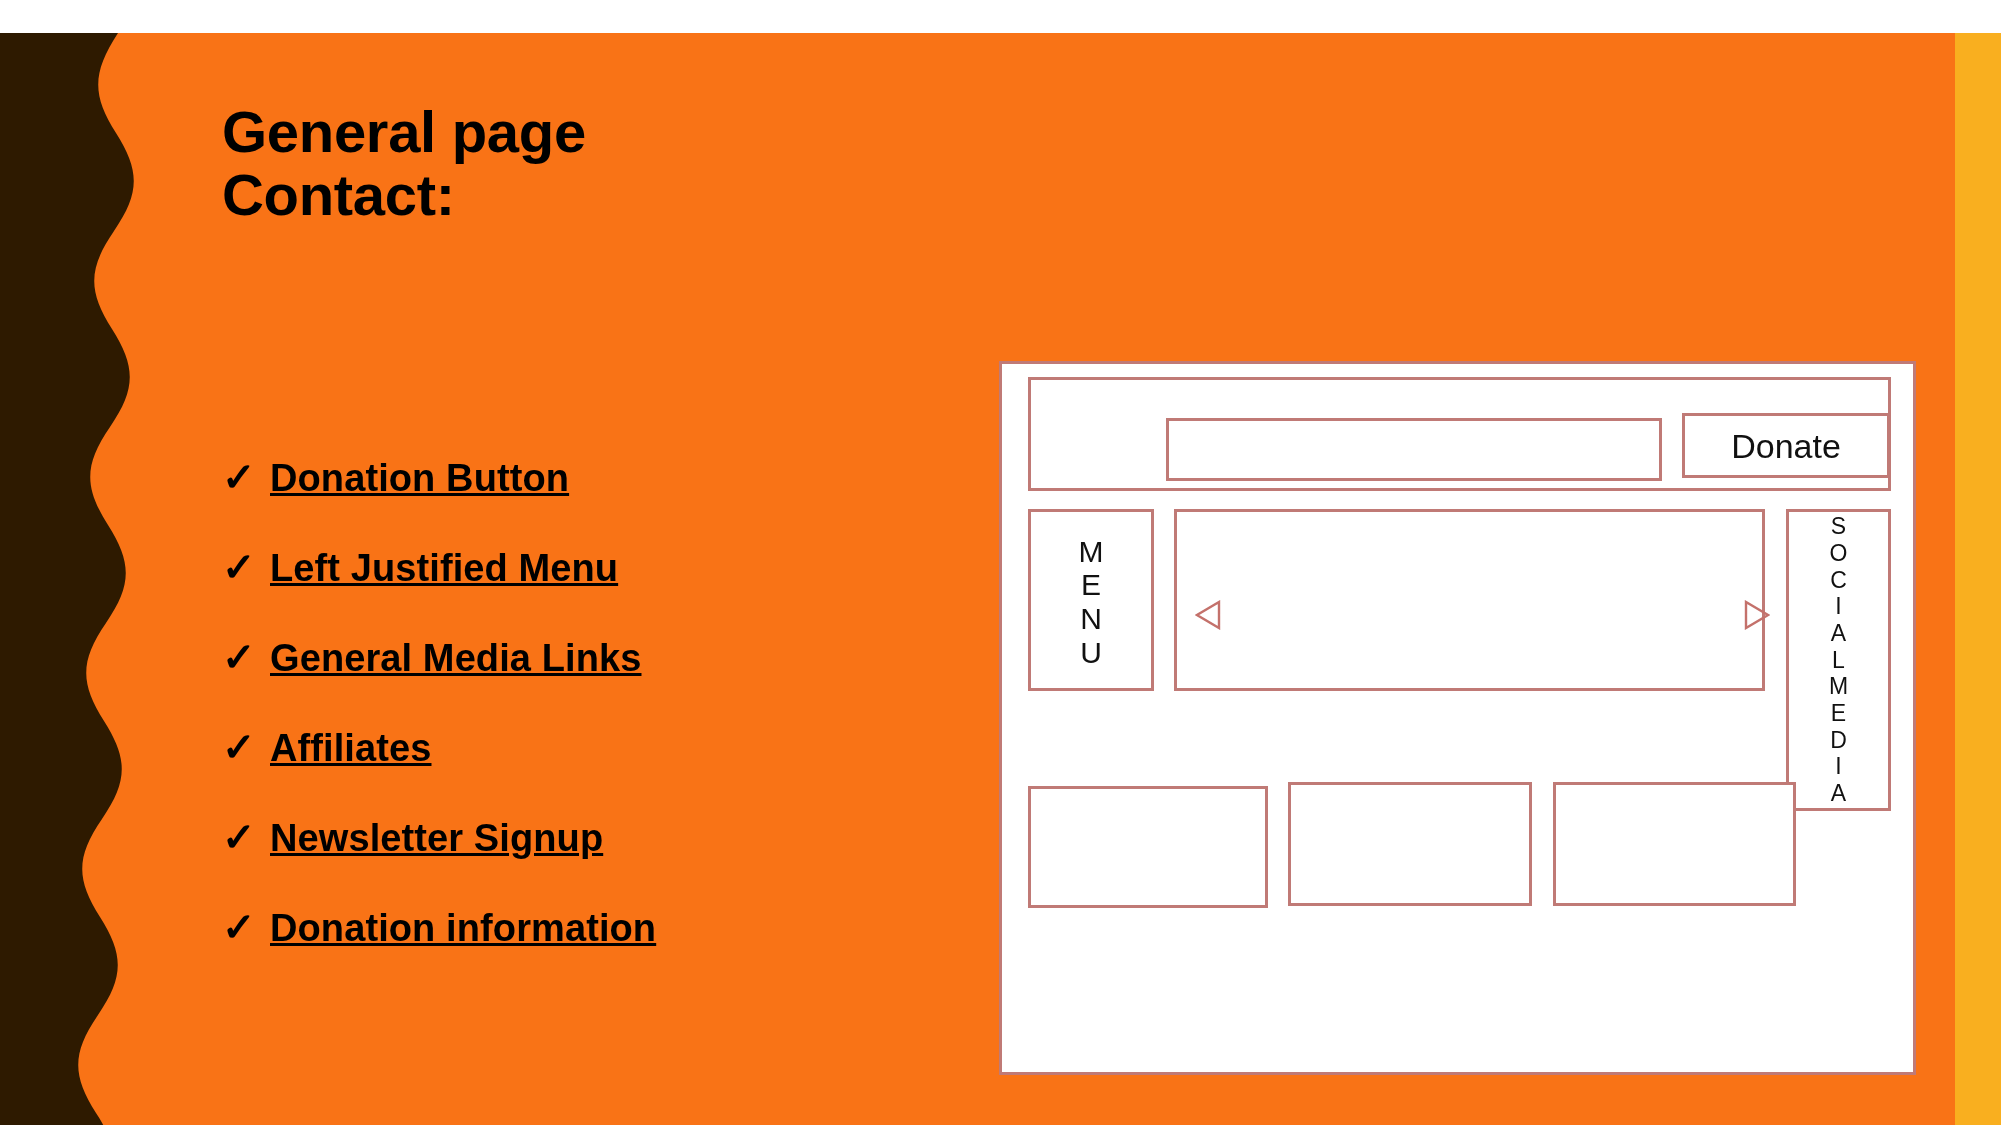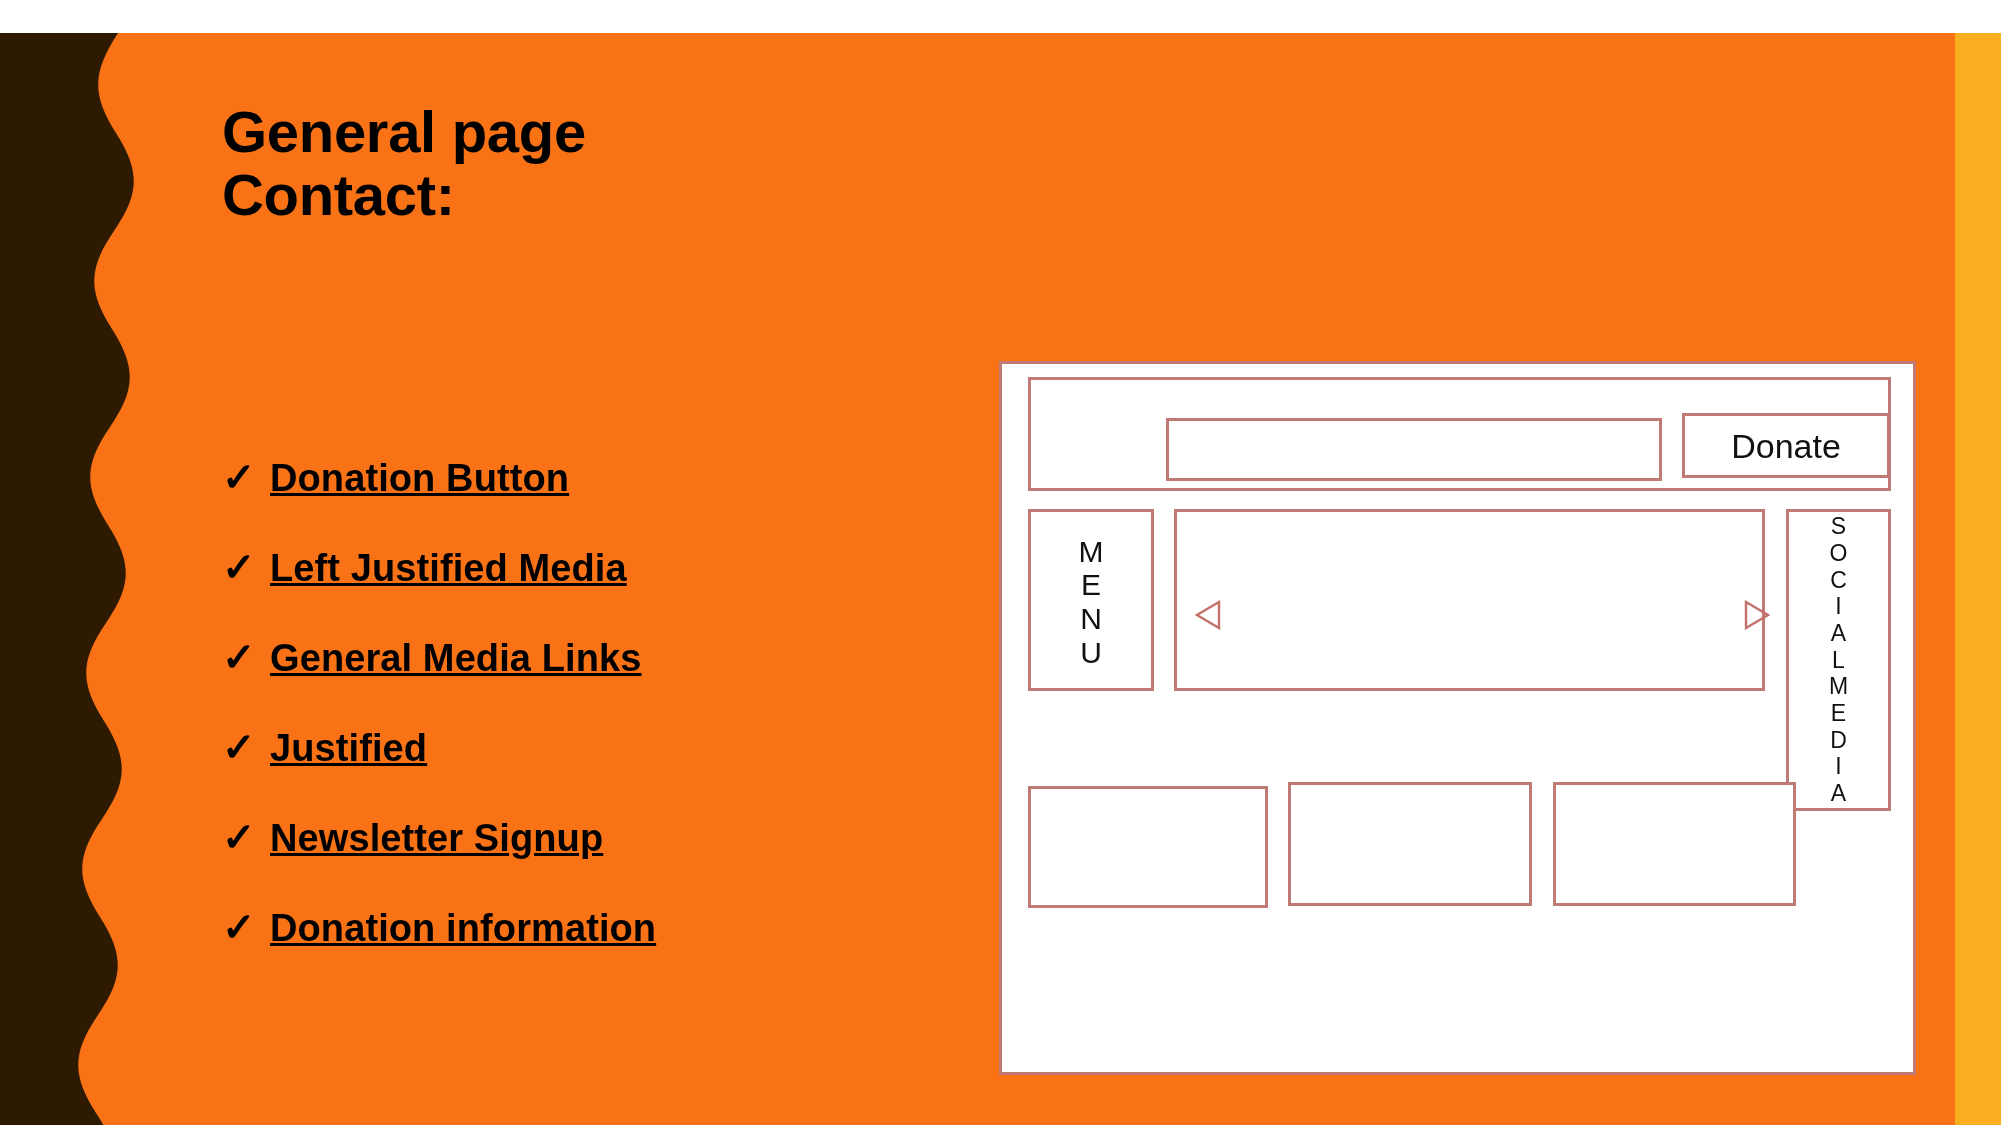--- a/index.html
+++ b/index.html
@@ -229,31 +229,31 @@
 
   <div id="bullets">
 
     <div class="bullet-row">
       <span class="bullet-mark">✓</span>
       <span class="bullet-label">Donation Button</span>
     </div>
 
     <div class="bullet-row">
       <span class="bullet-mark">✓</span>
-      <span class="bullet-label">Left Justified Media</span>
+      <span class="bullet-label">Left Justified Menu</span>
     </div>
 
     <div class="bullet-row">
       <span class="bullet-mark">✓</span>
       <span class="bullet-label">General Media Links</span>
     </div>
 
     <div class="bullet-row">
       <span class="bullet-mark">✓</span>
-      <span class="bullet-label">Justified</span>
+      <span class="bullet-label">Affiliates</span>
     </div>
 
     <div class="bullet-row">
       <span class="bullet-mark">✓</span>
       <span class="bullet-label">Newsletter Signup</span>
     </div>
 
     <div class="bullet-row">
       <span class="bullet-mark">✓</span>
       <span class="bullet-label">Donation information</span>

